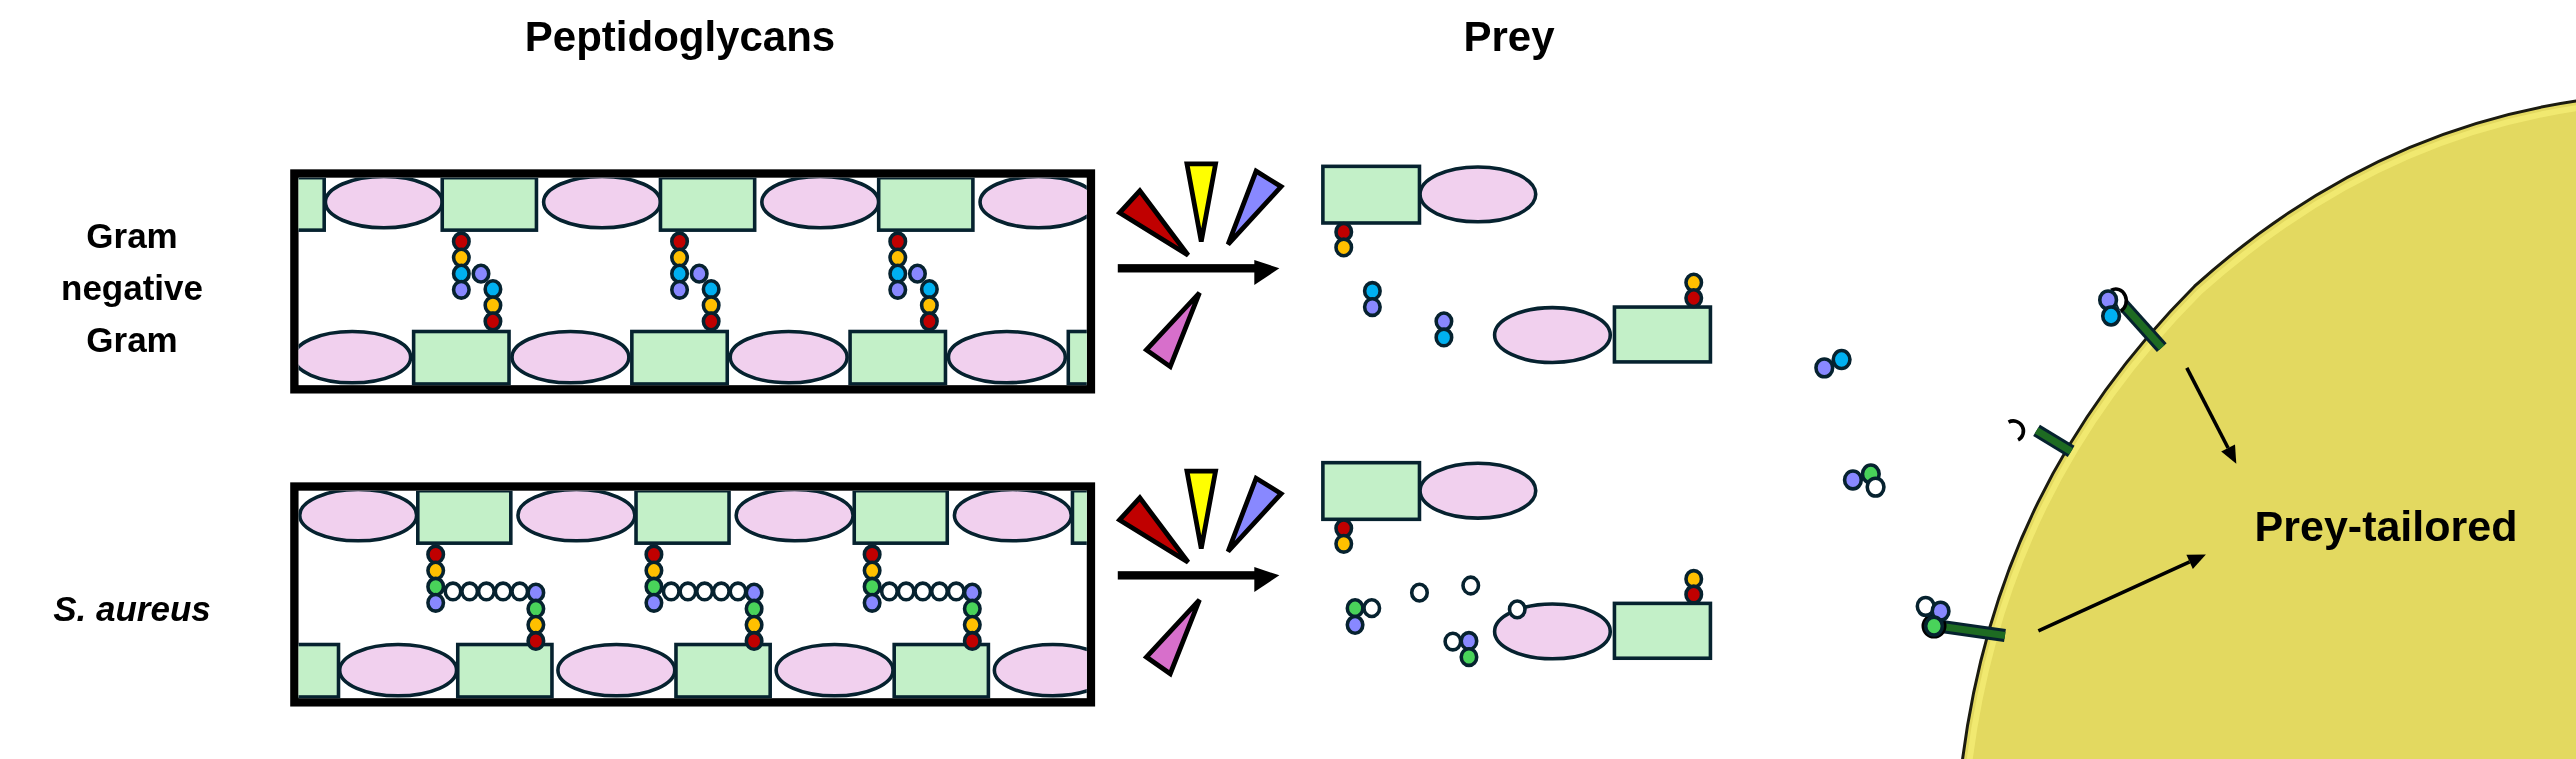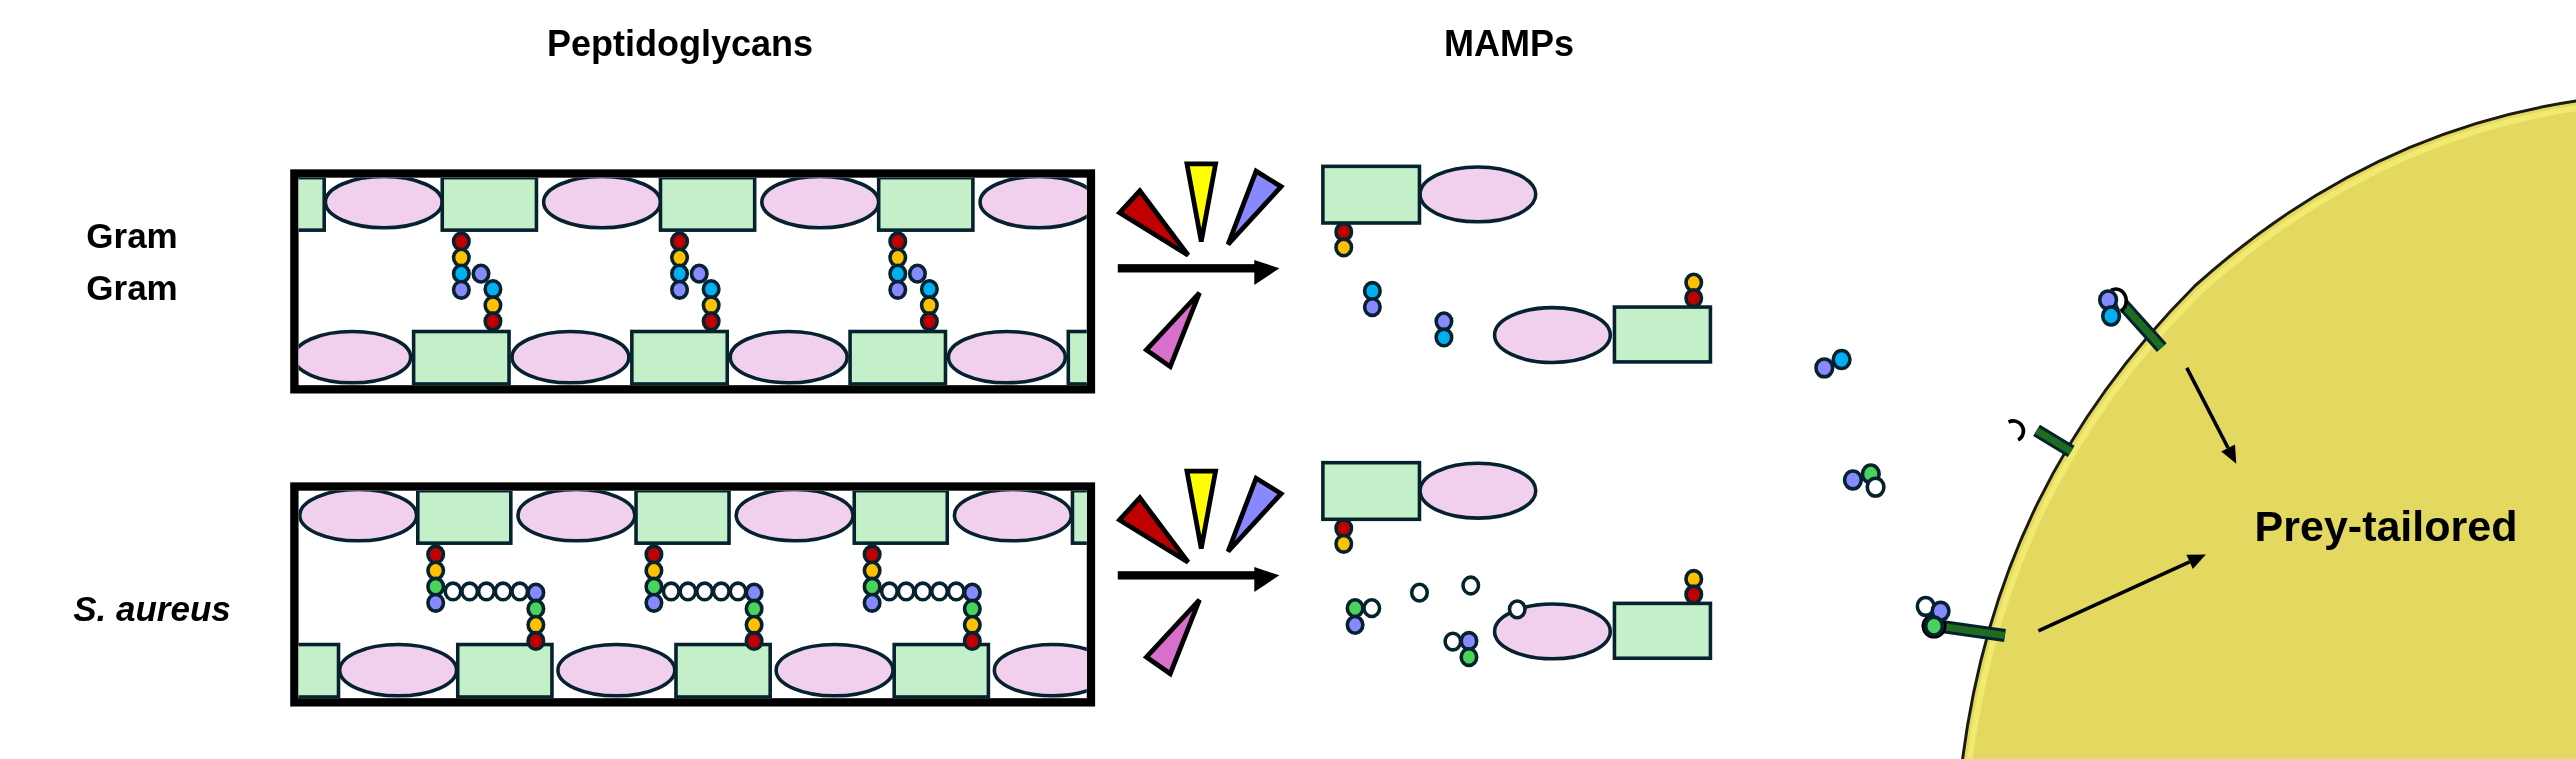--- a/index.html
+++ b/index.html
@@ -1,21 +1,21 @@
 <!DOCTYPE html>
 <html style="font-size:9.5px"><head>
 <meta charset="utf-8">
 <style>
   html, body { margin: 0; padding: 0; background: #ffffff; }
   body { width: 2576px; height: 759px; overflow: hidden; position: relative; }
   #stage { position: absolute; left: 0; top: 0; width: 2576px; height: 759px; }
   .label { position: absolute; font-family: "Liberation Sans", sans-serif; font-weight: bold; color: #000; text-align: center; white-space: nowrap; }
-  .title { font-size: 36px; top: 23px; transform: translateX(-50%); }
+  .title { font-size: 42px; top: 13px; transform: translateX(-50%); }
   .row-label { font-size: 35px; line-height: 52px; transform: translateX(-50%); }
-  .italic { font-style: italic; margin-left: 20px; }
+  .italic { font-style: italic; }
   .response { font-size: 43px; line-height: 51px; transform: translateX(-50%); }
 </style>
 </head>
 <body>
 
 <svg id="stage" xmlns="http://www.w3.org/2000/svg" width="2576" height="759" viewBox="0 0 4319 1273">
   <defs>
     <radialGradient id="cellGrad" cx="1" cy="1" r="1">
       <stop offset="0.96" stop-color="#E3D960"></stop>
       <stop offset="1" stop-color="#F7EF78"></stop>
@@ -235,24 +235,25 @@
         <polygon points="3750,778 3724.698472446196,757.291723793515 3747.808268287397,745.377978111405" fill="#000"></polygon>
       </g>
       <g>
         <line x1="3418" y1="1058" x2="3671.698996346993" y2="942.4360443686294" stroke="#000" stroke-width="6"></line>
         <polygon points="3699,930 3677.0879489067324,954.2664792849323 3666.310043787254,930.6056094523265" fill="#000"></polygon>
       </g>
     </g>
 </svg>
 
 <div class="label title" style="left:680px;">Peptidoglycans</div>
-<div class="label title" style="left:1509px;">MAMPs</div>
+<div class="label title" style="left:1509px;">Prey</div>
 
 <div class="label row-label" style="left:132px; top:210px;">
   <div>Gram</div>
+  <div>negative</div>
   <div>Gram</div>
 </div>
 <div class="label row-label italic" style="left:132px; top:583px;">
   <div>S. aureus</div>
 </div>
 
 <div class="label response" style="left:2386px; top:501px;">
   <div>Prey-tailored</div>
 </div>
 

